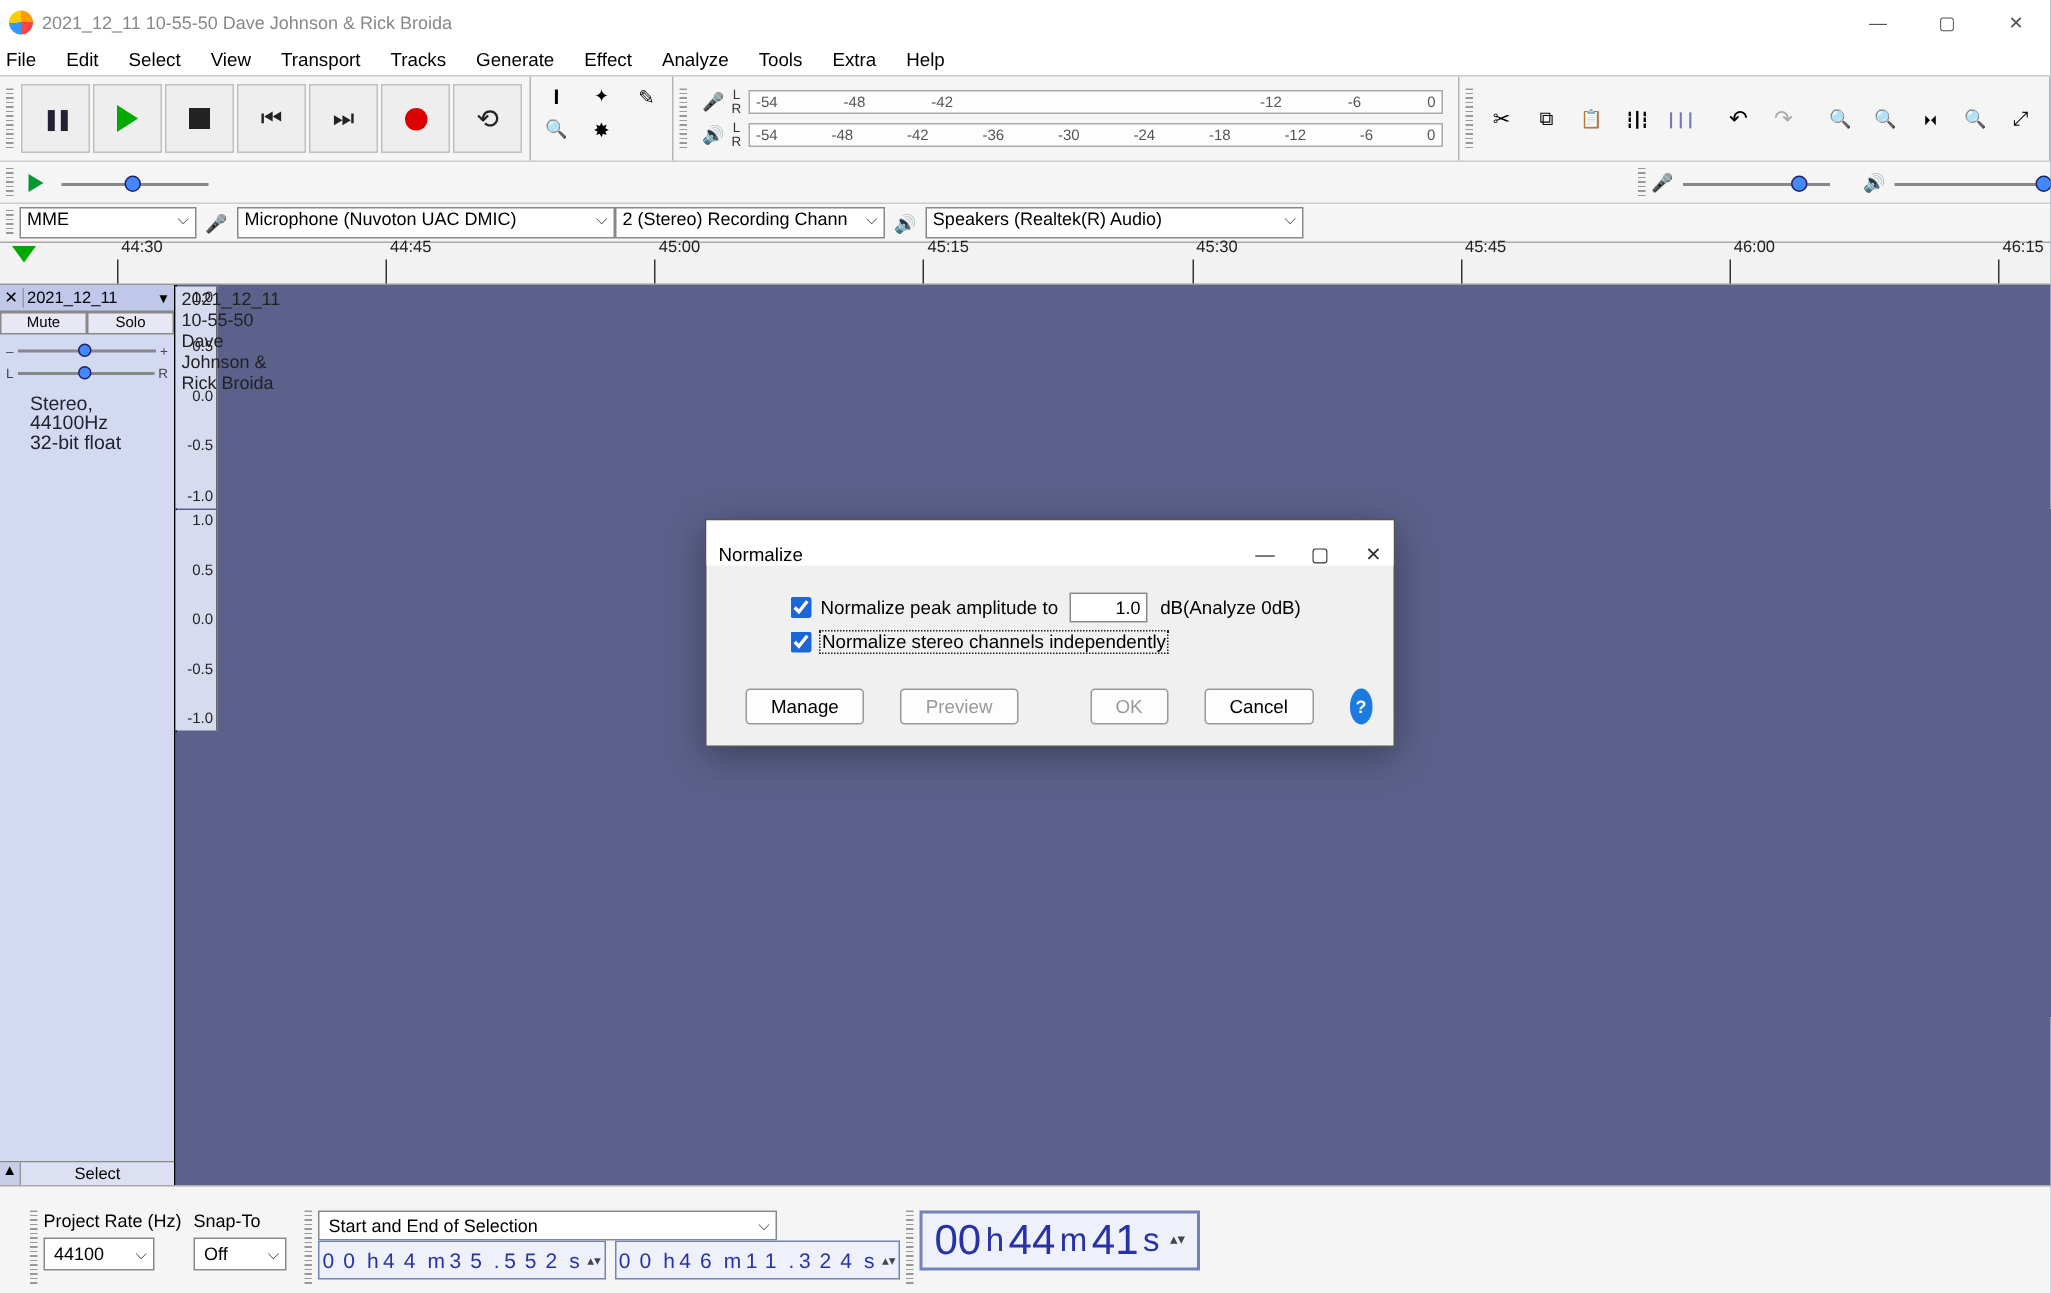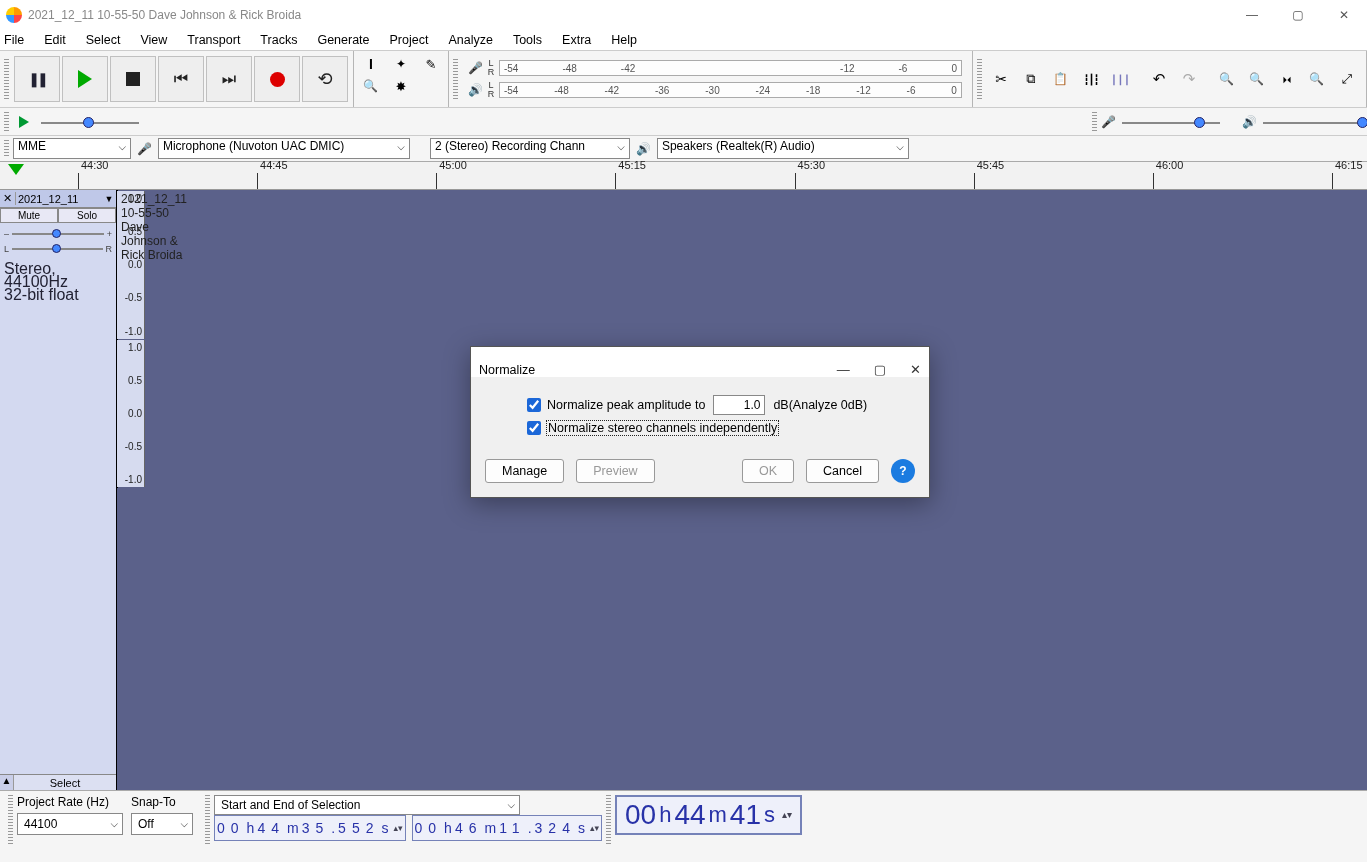--- a/index.html
+++ b/index.html
@@ -90,21 +90,21 @@
 .tp-head { display:flex; align-items:center; background:#bfc8e8; border-bottom:1px solid #888; height:18px; }
 .tp-head .x { width:16px; text-align:center; font-size:11px; color:#000; border-right:1px solid #999; }
 .tp-head .name { flex:1; font-size:11px; padding-left:2px; overflow:hidden; white-space:nowrap; }
 .tp-head .dd { width:14px; text-align:center; font-size:9px; color:#000; }
 .tp-btns { display:flex; }
 .tp-btns button { flex:1; font-size:10px; height:15px; background:#e8e8f5; border:1px solid #888; }
 .tp-sliders { padding: 3px 4px; }
 .tp-slider { height:15px; display:flex; align-items:center; font-size:9px; color:#444; }
 .tp-slider .strack { flex:1; height:2px; background:#888; margin:0 3px; position:relative; }
 .tp-slider .sthumb { position:absolute; width:9px; height:9px; border-radius:50%; background:#4488ff; border:1px solid #226; top:-4px; }
-.tp-info { font-size:16px; color:#223; padding:3px 4px; line-height: 13px; }
+.tp-info { font-size:13px; color:#223; padding:3px 20px; line-height: 13px; }
 .tp-bottom { margin-top:auto; display:flex; border-top:1px solid #888; }
 .tp-bottom .col { width:14px; text-align:center; background:#c9cee8; border-right:1px solid #999; font-size:10px; }
 .tp-bottom .sel { flex:1; text-align:center; font-size:11px; background:#dce0f2; height:17px; line-height:17px; }
 
 .waves { flex:1; position:relative; background:#b7c5ea; border:1px solid #000; border-left:none; display:flex; flex-direction:column; }
 .wave-title { font-size:12px; color:#222; position:absolute; left:4px; top:1px; z-index:3; }
 .channel { flex:1; position:relative; background:#bac6ea; border-bottom:1px solid #444; }
 .channel:last-child { border-bottom:none; }
 .channel .vscale { position:absolute; left:0; top:0; bottom:0; width:28px; background:#d6dbef; border-right:1px solid #666; display:flex; flex-direction:column; justify-content:space-between; padding:2px 2px; font-size:10px; color:#222; text-align:right; }
 .channel .wf { position:absolute; left:28px; right:0; top:0; bottom:0; overflow:hidden; }
@@ -113,28 +113,28 @@
 
 
 .dialog { position:absolute; left:470px; top:346px; width:460px; background:#f0f0f0; border:1px solid #555; box-shadow: 0 6px 24px rgba(0,0,0,.35); }
 .dialog .dtitle { height:30px; display:flex; align-items:flex-end; background:#fff; padding:0 8px; font-size:12.5px; }
 .dialog .dtitle .dctrl { margin-left:auto; display:flex; gap:24px; color:#333; font-size:13px; }
 .dialog .dbody { padding:12px 20px 8px 56px; font-size:12.5px; }
 .dialog .drow { display:flex; align-items:center; margin:6px 0; }
 .dialog .drow input[type=checkbox] { width:14px; height:14px; margin-right:6px; accent-color:#1b67d8; }
 .dialog .drow input[type=text] { width:52px; height:20px; border:1px solid #888; text-align:right; padding-right:4px; margin:0 8px; font-size:12px; }
 .dialog .drow .dotted { outline:1px dotted #222; padding:0 1px; }
-.dialog .dfoot { display:flex; padding:10px 14px 14px; gap:12px; }
+.dialog .dfoot { display:flex; padding:10px 14px 14px; gap:24px;margin-left:12px; }
 .dialog .dfoot button { height:24px; padding:0 16px; font-size:12.5px; background:#fdfdfd; border:1px solid #999; border-radius:3px; }
 .dialog .dfoot button:disabled { color:#999; }
 .dialog .dfoot .spacer { flex:1; }
 .dialog .dfoot .help { width:24px; height:24px; border-radius:50%; background:#1b7be0; color:#fff; display:flex; align-items:center; justify-content:center; font-weight:bold; }
 
 
-.bottombar { position:absolute; left:0; right:0; bottom:0; height:72px; background:#f5f5f5; border-top:1px solid #aaa; display:flex; align-items:flex-start; padding:4px; }
+.bottombar { position:absolute; left:0; right:0; bottom:0; height:72px; background:#f5f5f5; border-top:1px solid #aaa; display:flex; align-items:flex-start; padding:16px; }
 .bottombar .grip { width:5px; height:50px; margin:0 4px; background: repeating-linear-gradient(#999 0 1px, transparent 1px 3px); }
 .bb-col { display:flex; flex-direction:column; gap:4px; margin-right:8px; }
 .bb-label { font-size:12px; color:#000; }
 .bb-combo { border:1px solid #888; background:#fff; font-size:12px; height:22px; padding:0 18px 0 6px; position:relative; display:flex; align-items:center; }
 .bb-combo::after { content:"⌵"; position:absolute; right:4px; color:#444; font-size:10px; }
 .timefield { display:inline-flex; align-items:center; border:1px solid #7582b8; background:#eef0fa; height:26px; padding:0 2px; font-family: "Consolas", monospace; font-size:14px; color:#2832a8; letter-spacing:6px; }
 .timefield .unit { letter-spacing:1px; margin:0 2px; color:#2832a8; }
 .timefield .dd { font-size:9px; letter-spacing:0; margin-left:2px; display:flex; flex-direction:column; line-height:7px; color:#445; }
 .bigtime { border:2px solid #7582b8; background:#eef0fa; height:40px; padding:0 8px; font-family: "Consolas", monospace; font-size:28px; color:#2832a8; display:flex; align-items:center; }
 .bigtime .unit { font-size:22px; margin:0 3px; }
@@ -158,21 +158,21 @@
 </div>
 
 <div class="menubar">
   <span>File</span>
   <span>Edit</span>
   <span>Select</span>
   <span>View</span>
   <span>Transport</span>
   <span>Tracks</span>
   <span>Generate</span>
-  <span>Project</span>
+  <span>Effect</span>
   <span>Analyze</span>
   <span>Tools</span>
   <span>Extra</span>
   <span>Help</span>
 </div>
 
 <div class="toolbars">
   <div class="toolbar-group">
     <div class="grip"></div>
     <div class="btn-big">
@@ -332,21 +332,21 @@
       <div class="track"></div>
       <div class="thumb" style="left:100px"></div>
     </div>
 </div>
 
 <div class="devicebar">
   <div class="grip"></div>
   <div class="combo" style="width:118px">MME</div>
   <span class="dev-icon icon i-mic"></span>
   <div class="combo" style="width:252px">Microphone (Nuvoton UAC DMIC)</div>
-  <div class="combo" style="width:200px;margin-left:20px">2 (Stereo) Recording Chann</div>
+  <div class="combo" style="width:180px;margin-left:0">2 (Stereo) Recording Chann</div>
   <span class="dev-icon icon i-spk"></span>
   <div class="combo" style="width:252px">Speakers (Realtek(R) Audio)</div>
 </div>
 
 <div class="timeline">
   <div class="playhead"></div>
   <div class="ruler">
     <div class="tick major" style="left:4.3%"><span>44:30</span></div>
     <div class="tick major" style="left:17.6%"><span>44:45</span></div>
     <div class="tick major" style="left:30.9%"><span>45:00</span></div>
@@ -466,21 +466,21 @@
     <button disabled="">OK</button>
     <button>Cancel</button>
     <div class="help">?</div>
   </div>
 </div>
 
 <div class="bottombar">
   <div class="grip"></div>
   <div class="bb-col">
     <div class="bb-label">Project Rate (Hz)</div>
-    <div class="bb-combo" style="width:106px">44100</div>
+    <div class="bb-combo" style="width:74px">44100</div>
   </div>
   <div class="bb-col">
     <div class="bb-label">Snap-To</div>
     <div class="bb-combo" style="width:62px">Off</div>
   </div>
   <div class="grip"></div>
   <div class="bb-wide">
     <div class="bb-sel-combo">Start and End of Selection</div>
     <div style="display:flex; gap:6px;">
       <div class="timefield">

